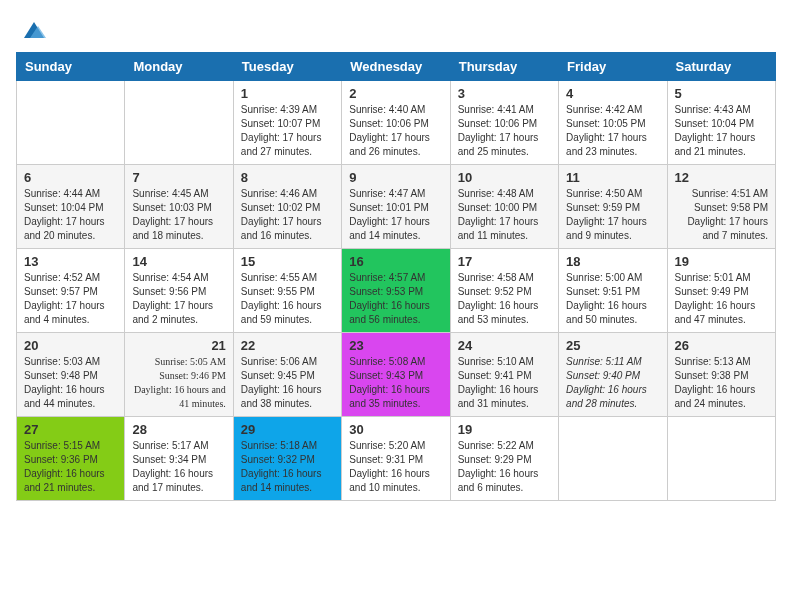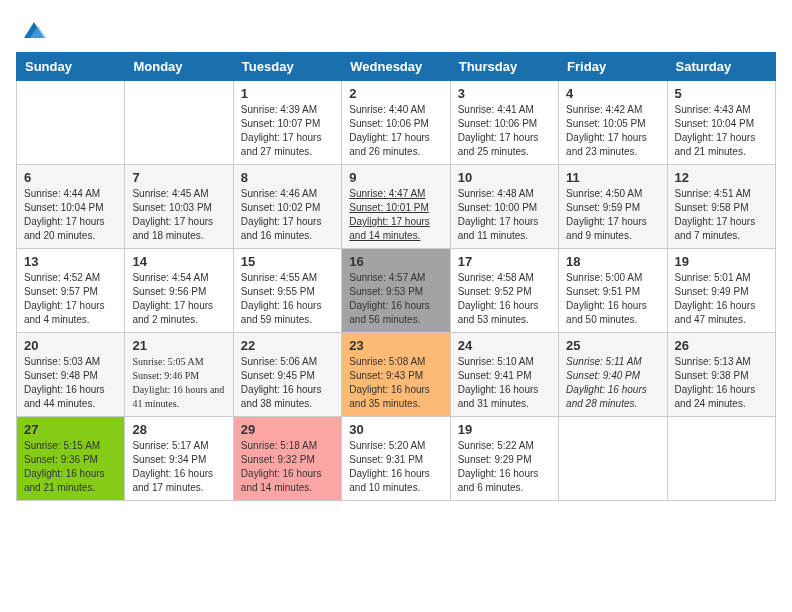--- a/index.html
+++ b/index.html
@@ -177,39 +177,39 @@
 Daylight: 17 hours and 18 minutes.</div>
         </td>
         <td style="background-color: rgb(245, 245, 245);">
           <span class="day-num">8</span>
           <div class="day-info" style="white-space: pre-line;">Sunrise: 4:46 AM
 Sunset: 10:02 PM
 Daylight: 17 hours and 16 minutes.</div>
         </td>
         <td style="background-color: rgb(245, 245, 245);">
           <span class="day-num">9</span>
-          <div class="day-info" style="white-space: pre-line; text-decoration: underline;">Sunrise: 4:47 AM
+          <div class="day-info" style="white-space: pre-line;">Sunrise: 4:47 AM
 Sunset: 10:01 PM
 Daylight: 17 hours and 14 minutes.</div>
         </td>
         <td style="background-color: rgb(245, 245, 245); margin-left: 40px;">
           <span class="day-num">10</span>
           <div class="day-info" style="white-space: pre-line;">Sunrise: 4:48 AM
 Sunset: 10:00 PM
 Daylight: 17 hours and 11 minutes.</div>
         </td>
         <td style="background-color: rgb(245, 245, 245);">
           <span class="day-num">11</span>
           <div class="day-info" style="white-space: pre-line;">Sunrise: 4:50 AM
 Sunset: 9:59 PM
 Daylight: 17 hours and 9 minutes.</div>
         </td>
         <td style="background-color: rgb(245, 245, 245);">
           <span class="day-num">12</span>
-          <div class="day-info" style="white-space: pre-line;">Sunrise: 4:51 AM
+          <div class="day-info" style="white-space: pre-line; text-align: right;">Sunrise: 4:51 AM
 Sunset: 9:58 PM
 Daylight: 17 hours and 7 minutes.</div>
         </td>
       </tr>
       <tr>
         <td style="background-color: rgb(255, 255, 255);">
           <span class="day-num">13</span>
           <div class="day-info" style="white-space: pre-line;">Sunrise: 4:52 AM
 Sunset: 9:57 PM
 Daylight: 17 hours and 4 minutes.</div>
@@ -219,21 +219,21 @@
           <div class="day-info" style="white-space: pre-line;">Sunrise: 4:54 AM
 Sunset: 9:56 PM
 Daylight: 17 hours and 2 minutes.</div>
         </td>
         <td style="background-color: rgb(255, 255, 255);">
           <span class="day-num">15</span>
           <div class="day-info" style="white-space: pre-line;">Sunrise: 4:55 AM
 Sunset: 9:55 PM
 Daylight: 16 hours and 59 minutes.</div>
         </td>
-        <td style="background-color: #a3a3a3;">
+        <td style="background-color: #22c55e;">
           <span class="day-num">16</span>
           <div class="day-info" style="white-space: pre-line;">Sunrise: 4:57 AM
 Sunset: 9:53 PM
 Daylight: 16 hours and 56 minutes.</div>
         </td>
         <td style="background-color: rgb(255, 255, 255);">
           <span class="day-num">17</span>
           <div class="day-info" style="white-space: pre-line;">Sunrise: 4:58 AM
 Sunset: 9:52 PM
 Daylight: 16 hours and 53 minutes.</div>
@@ -251,33 +251,33 @@
 Daylight: 16 hours and 47 minutes.</div>
         </td>
       </tr>
       <tr>
         <td style="background-color: rgb(245, 245, 245);">
           <span class="day-num">20</span>
           <div class="day-info" style="white-space: pre-line;">Sunrise: 5:03 AM
 Sunset: 9:48 PM
 Daylight: 16 hours and 44 minutes.</div>
         </td>
-        <td style="background-color: rgb(245, 245, 245);">
+        <td style="background-color: rgb(245, 245, 245); text-align: right;">
           <span class="day-num">21</span>
           <div class="day-info" style="white-space: pre-line; font-family: Liberation Serif, serif;">Sunrise: 5:05 AM
 Sunset: 9:46 PM
 Daylight: 16 hours and 41 minutes.</div>
         </td>
         <td style="background-color: rgb(245, 245, 245);">
           <span class="day-num">22</span>
           <div class="day-info" style="white-space: pre-line;">Sunrise: 5:06 AM
 Sunset: 9:45 PM
 Daylight: 16 hours and 38 minutes.</div>
         </td>
-        <td style="background-color: #fdba74; margin-left: 10px;">
+        <td style="background-color: #d946ef; margin-left: 10px;">
           <span class="day-num">23</span>
           <div class="day-info" style="white-space: pre-line;">Sunrise: 5:08 AM
 Sunset: 9:43 PM
 Daylight: 16 hours and 35 minutes.</div>
         </td>
         <td style="background-color: rgb(245, 245, 245);">
           <span class="day-num">24</span>
           <div class="day-info" style="white-space: pre-line;">Sunrise: 5:10 AM
 Sunset: 9:41 PM
 Daylight: 16 hours and 31 minutes.</div>
@@ -301,21 +301,21 @@
           <div class="day-info" style="white-space: pre-line;">Sunrise: 5:15 AM
 Sunset: 9:36 PM
 Daylight: 16 hours and 21 minutes.</div>
         </td>
         <td style="background-color: rgb(255, 255, 255);">
           <span class="day-num">28</span>
           <div class="day-info" style="white-space: pre-line;">Sunrise: 5:17 AM
 Sunset: 9:34 PM
 Daylight: 16 hours and 17 minutes.</div>
         </td>
-        <td style="background-color: #fca5a5;">
+        <td style="background-color: #0ea5e9;">
           <span class="day-num">29</span>
           <div class="day-info" style="white-space: pre-line;">Sunrise: 5:18 AM
 Sunset: 9:32 PM
 Daylight: 16 hours and 14 minutes.</div>
         </td>
         <td style="background-color: rgb(255, 255, 255);">
           <span class="day-num">30</span>
           <div class="day-info" style="white-space: pre-line;">Sunrise: 5:20 AM
 Sunset: 9:31 PM
 Daylight: 16 hours and 10 minutes.</div>

